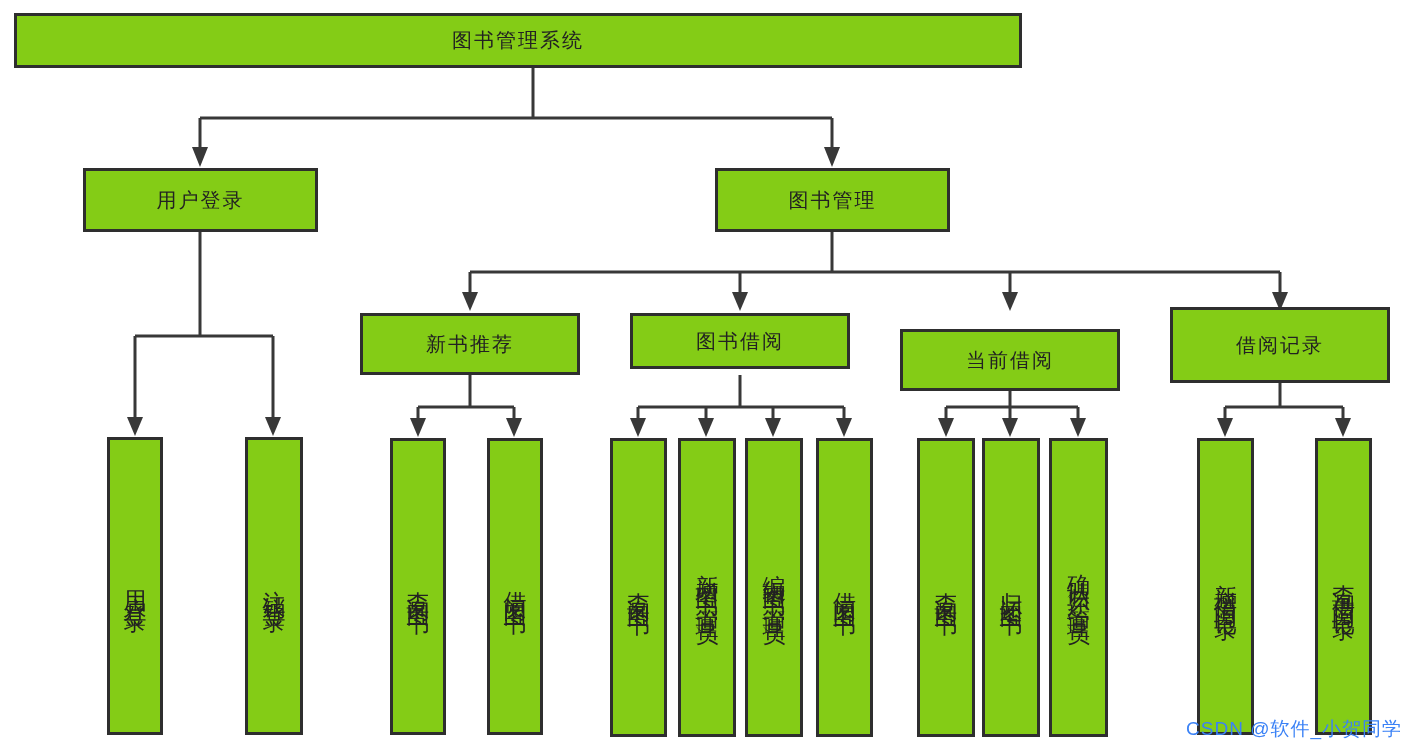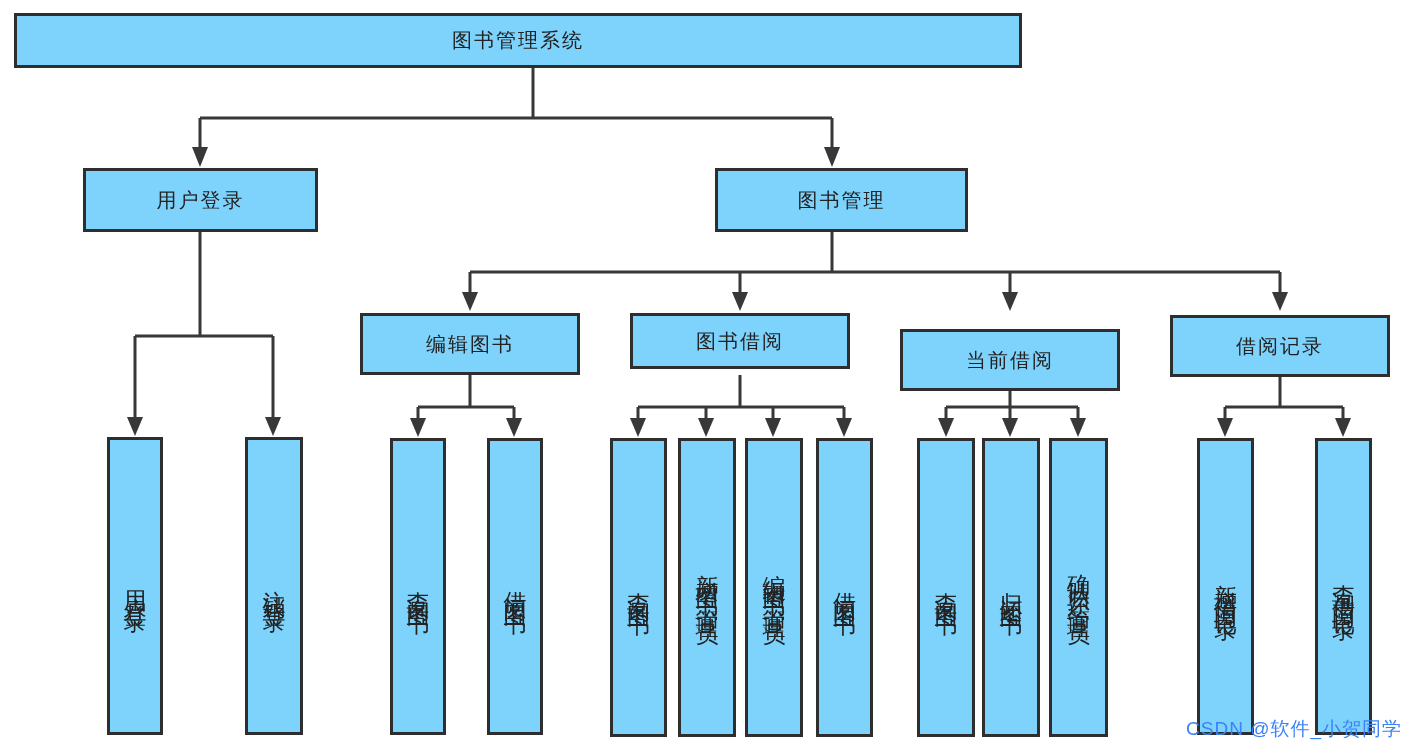--- a/index.html
+++ b/index.html
@@ -17,21 +17,21 @@
   }
   #wires {
     position: absolute;
     left: 0; top: 0;
     pointer-events: none;
   }
   .node {
     position: absolute;
     box-sizing: border-box;
     border: 3px solid #2e2e2e;
-    background: #7dd3fc;
+    background: #84cc16;
     display: flex;
     align-items: center;
     justify-content: center;
     color: #222222;
   }
   .hnode {
     font-size: 20px;
     letter-spacing: 2px;
   }
   .vnode {
@@ -107,34 +107,34 @@
     <polygon points="1335,418 1351,418 1343,437" fill="#383838"></polygon>
   </svg>
 
   <div class="node hnode" style="left:14px; top:13px; width:1008px; height:55px;">
     <span>图书管理系统</span>
   </div>
 
   <div class="node hnode" style="left:83px; top:168px; width:235px; height:64px;">
     <span>用户登录</span>
   </div>
-  <div class="node hnode" style="left:715px; top:168px; width:253px; height:64px;">
+  <div class="node hnode" style="left:715px; top:168px; width:235px; height:64px;">
     <span>图书管理</span>
   </div>
 
   <div class="node hnode" style="left:360px; top:313px; width:220px; height:62px;">
-    <span>编辑图书</span>
+    <span>新书推荐</span>
   </div>
   <div class="node hnode" style="left:630px; top:313px; width:220px; height:56px;">
     <span>图书借阅</span>
   </div>
   <div class="node hnode" style="left:900px; top:313px; width:220px; height:62px;margin-top:16px;">
     <span>当前借阅</span>
   </div>
-  <div class="node hnode" style="left:1170px; top:315px; width:220px; height:62px;">
+  <div class="node hnode" style="left:1170px; top:307px; width:220px; height:76px;">
     <span>借阅记录</span>
   </div>
 
   <div class="node vnode" style="left:107px; top:437px; width:56px; height:298px;">
     <span>用户登录</span>
   </div>
   <div class="node vnode" style="left:245px; top:437px; width:58px; height:298px;">
     <span>注销登录</span>
   </div>
 

